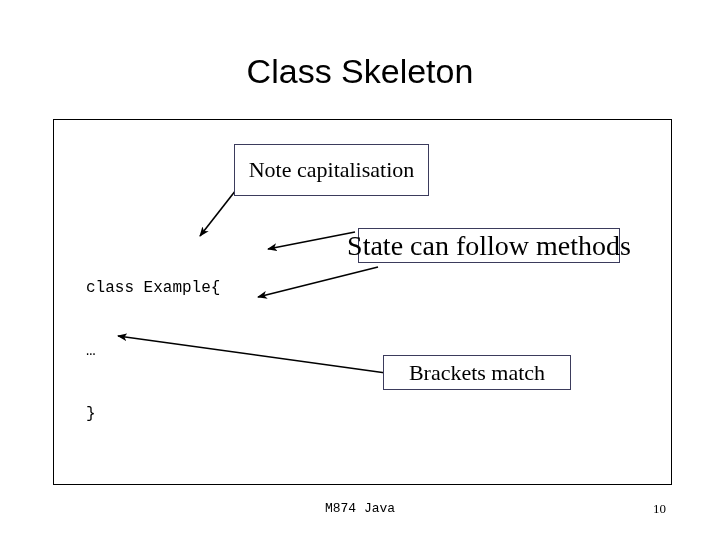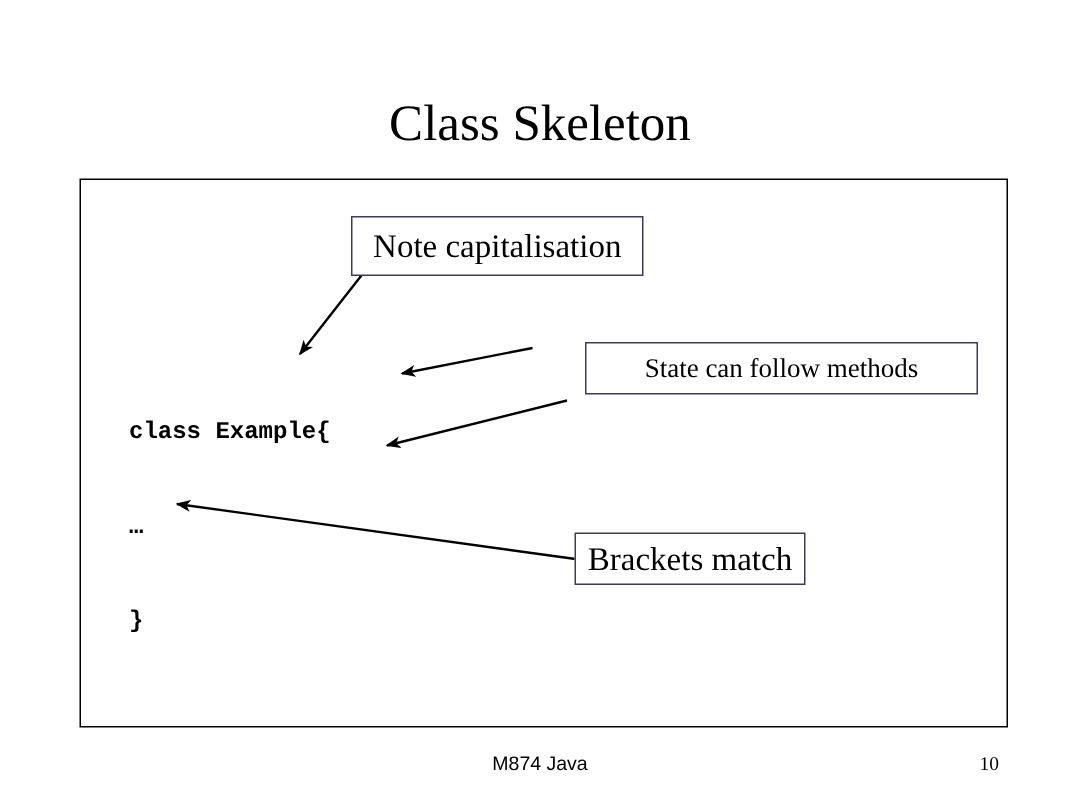--- a/index.html
+++ b/index.html
@@ -12,26 +12,26 @@
     width: 720px;
     height: 540px;
     background: #ffffff;
     overflow: hidden;
     font-family: "Liberation Serif", "DejaVu Serif", serif;
     color: #000000;
   }
   #slide-title {
     position: absolute;
     left: 0;
-    top: 62px;
+    top: 50px;
     width: 720px;
     text-align: center;
     font-size: 34px;
     line-height: 42px;
-    font-family: Liberation Serif, serif;
+    font-family: Liberation Sans, sans-serif;
     color: #000000;
     white-space: nowrap;
   }
   #content-frame {
     position: absolute;
     left: 53px;
     top: 119px;
     width: 619px;
     height: 366px;
     border: 1.5px solid #000000;
@@ -48,72 +48,70 @@
     display: flex;
     align-items: center;
     justify-content: center;
     white-space: nowrap;
     z-index: 4;
   }
   #callout-note {
     left: 234px;
     top: 144px;
     width: 195px;
-    height: 40px;
+    height: 52px;
     font-size: 22px;
   }
   #callout-state {
     left: 358px;
     top: 228px;
     width: 262px;
     height: 35px;
-    font-size: 18px;
-    margin-left: 32px;
+    font-size: 28px;
   }
   #callout-brackets {
     left: 383px;
     top: 355px;
-    width: 154px;
+    width: 188px;
     height: 35px;
     font-size: 22px;
   }
   #code-block {
     position: absolute;
     left: 86px;
     top: 236px;
     font-family: "Liberation Mono", "DejaVu Sans Mono", monospace;
     font-size: 16px;
     line-height: 21px;
     color: #000000;
     white-space: pre;
     z-index: 3;
   }
   #code-block .code-line {
     display: block;
     height: 21px;
-    font-weight: bold;
   }
   #arrow-layer {
     position: absolute;
     left: 0;
     top: 0;
     width: 720px;
     height: 540px;
     z-index: 2;
     pointer-events: none;
   }
   #footer-label {
     position: absolute;
     left: 0;
     top: 501px;
     width: 720px;
     text-align: center;
     font-size: 13px;
     line-height: 16px;
-    font-family: Liberation Sans, sans-serif;
+    font-family: Liberation Mono, monospace;
     color: #000000;
   }
   #page-number {
     position: absolute;
     left: 626px;
     top: 501px;
     width: 40px;
     text-align: right;
     font-size: 13px;
     line-height: 16px;

